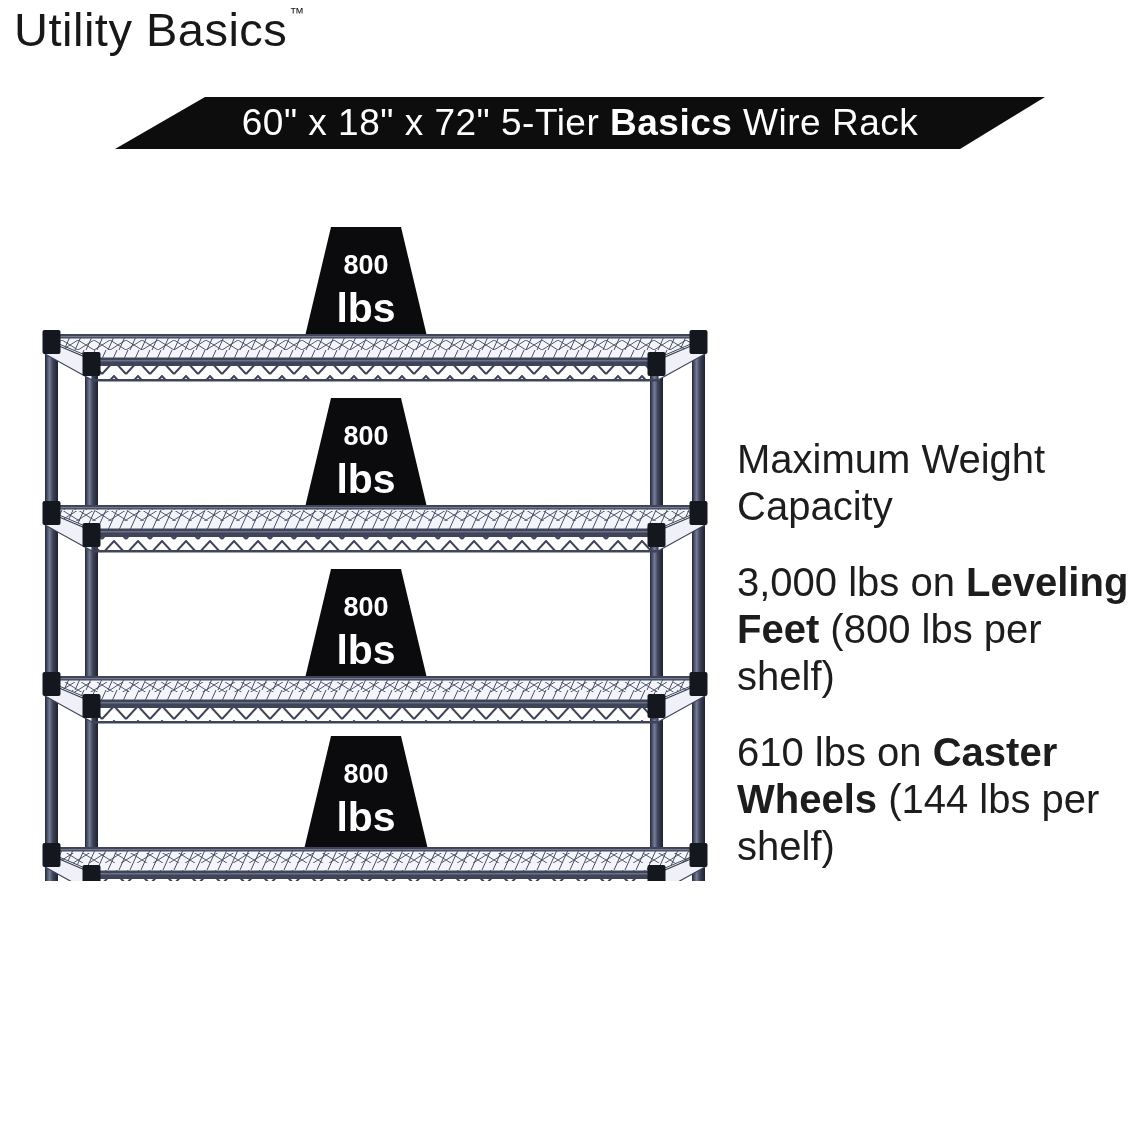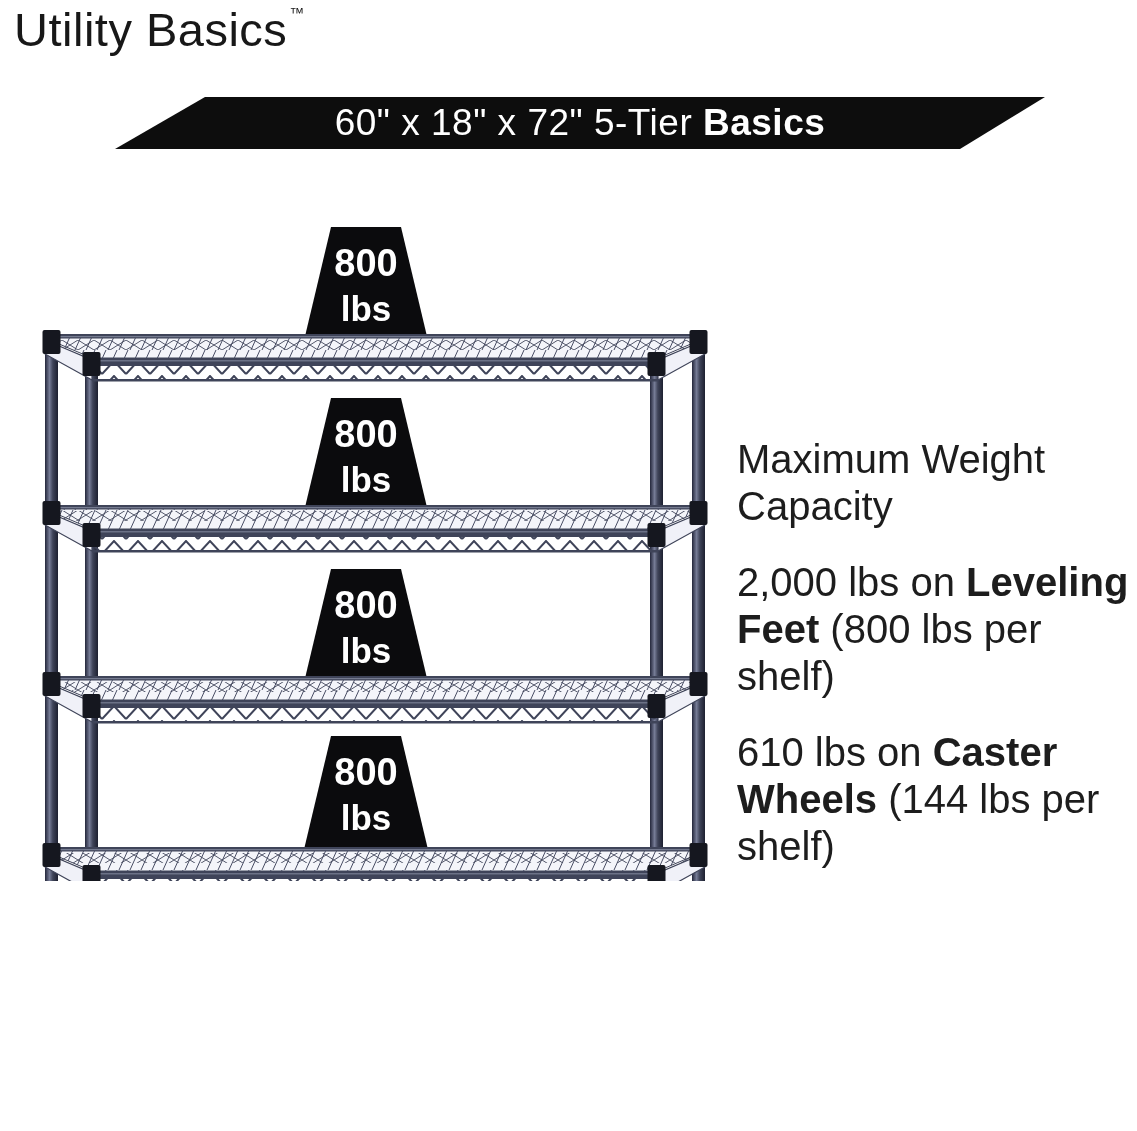--- a/index.html
+++ b/index.html
@@ -17,41 +17,41 @@
     display:flex;align-items:center;justify-content:center;
     color:#ffffff;font-size:37px;letter-spacing:.5px;white-space:pre;
   }
   .banner .b{font-weight:bold;}
   
   .weight{
     position:absolute;left:302px;width:128px;height:122px;background:#0b0b0d;
     clip-path:polygon(29px 0,99px 0,100% 100%,0 100%);
     color:#ffffff;text-align:center;z-index:1;
   }
-  .weight .val{font-size:38px;font-weight:bold;margin-top:16px;line-height:1.1;}
-  .weight .unit{font-size:35px;font-weight:bold;margin-top:5px;line-height:1.1;}
+  .weight .val{font-size:27px;font-weight:bold;margin-top:24px;line-height:1.1;}
+  .weight .unit{font-size:41px;font-weight:bold;margin-top:5px;line-height:1.1;}
   
   .rack-svg{position:absolute;left:30px;top:330px;z-index:2;}
   
   .capacity{position:absolute;left:737px;top:436px;width:404px;font-size:40px;line-height:47px;color:#1d1d1d;}
   .capacity h2{margin:0;font-size:40px;font-weight:normal;line-height:47px;}
   .capacity p{margin:29px 0 0 0;}
   .capacity .b{font-weight:bold;}
 </style>
 </head>
 <body>
 
 <div id="canvas">
 
   <div class="brand">
     <span>Utility Basics</span><span class="tm">™</span>
   </div>
 
   <div class="banner">
-    <span>60" x 18" x 72" 5-Tier </span><span class="b">Basics</span>
+    <span>60" x 18" x 72" 5-Tier </span><span class="b">Basics</span><span> Wire Rack</span>
   </div>
 
   <div class="weight" style="top:227px">
     <div class="val">800</div>
     <div class="unit">lbs</div>
   </div>
   <div class="weight" style="top:398px">
     <div class="val">800</div>
     <div class="unit">lbs</div>
   </div>
@@ -186,17 +186,17 @@
       <rect x="15" y="769" width="660" height="2.5" fill="#3f4459"></rect>
       <rect x="52.5" y="682" width="18" height="24" rx="2" fill="#15171f"></rect>
       <rect x="617.5" y="682" width="18" height="24" rx="2" fill="#15171f"></rect>
       <rect x="12.5" y="744" width="18" height="24" rx="2" fill="#15171f"></rect>
       <rect x="659.5" y="744" width="18" height="24" rx="2" fill="#15171f"></rect>
     </g>
   </svg>
 
   <div class="capacity">
     <h2>Maximum Weight Capacity</h2>
-    <p><span>2,000 lbs on </span><span class="b">Leveling Feet</span><span> (800 lbs per shelf)</span></p>
+    <p><span>3,000 lbs on </span><span class="b">Leveling Feet</span><span> (800 lbs per shelf)</span></p>
     <p><span>610 lbs on </span><span class="b">Caster Wheels</span><span> (144 lbs per shelf)</span></p>
   </div>
 
 </div>
 
 </body></html>

